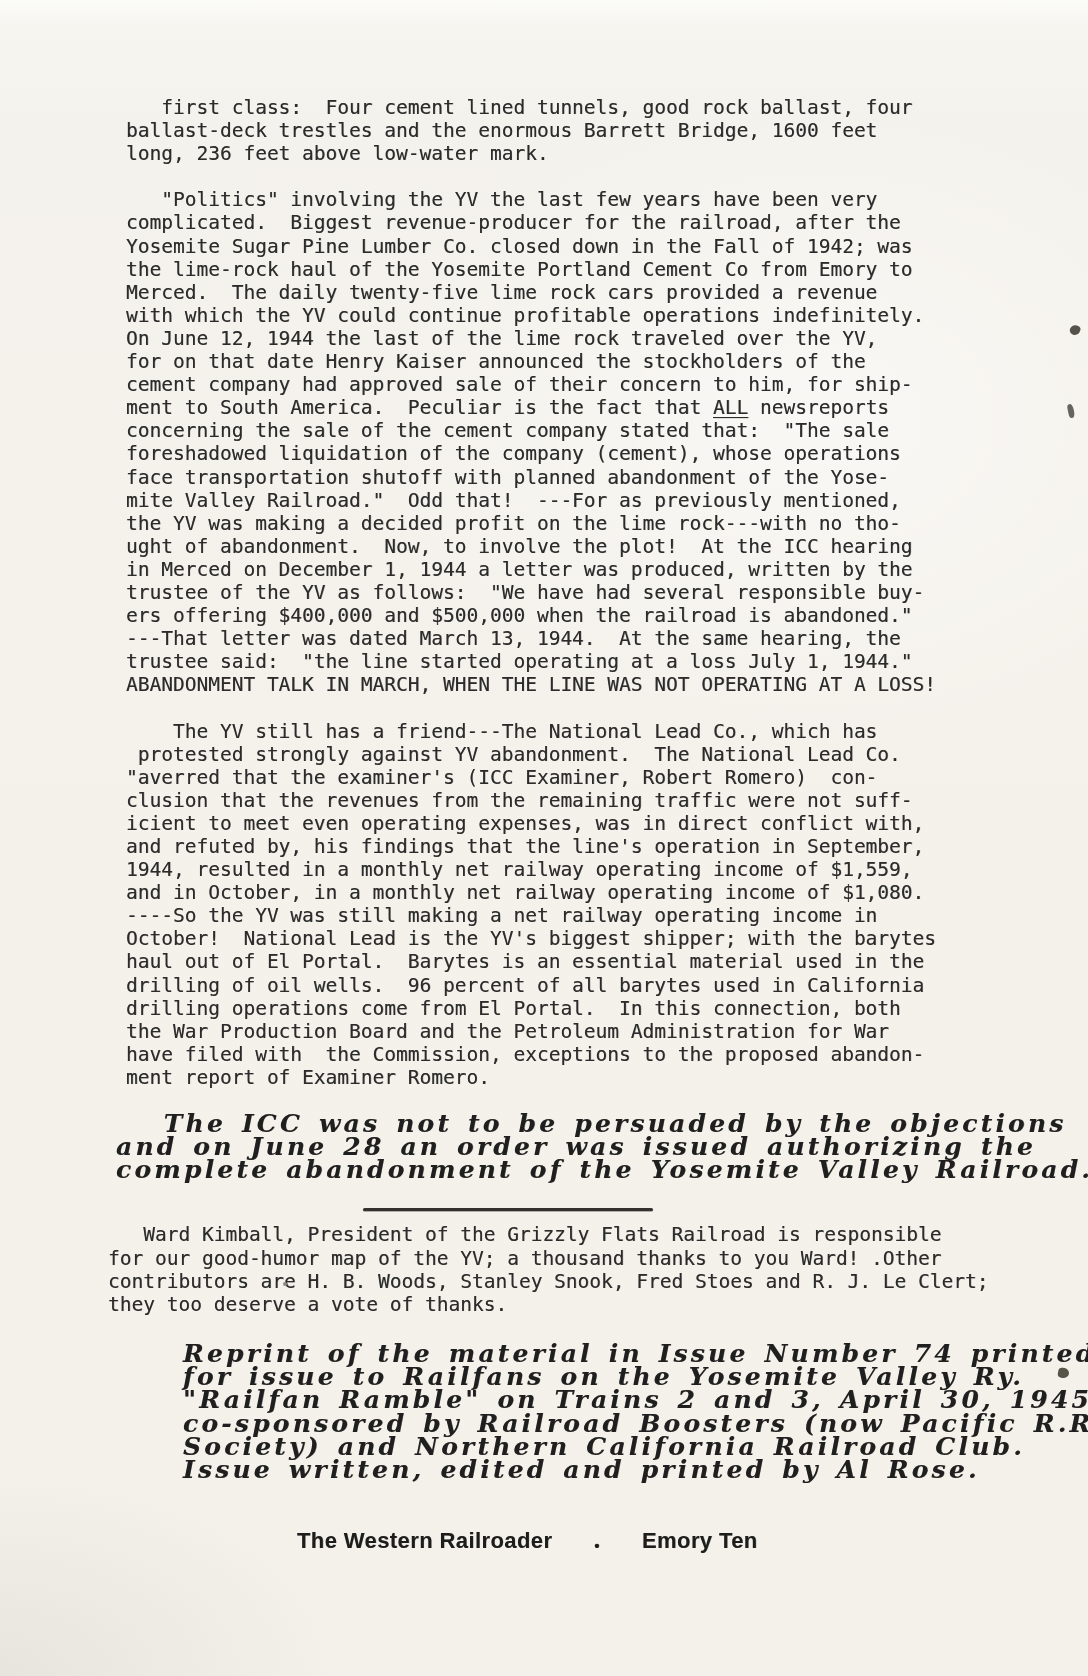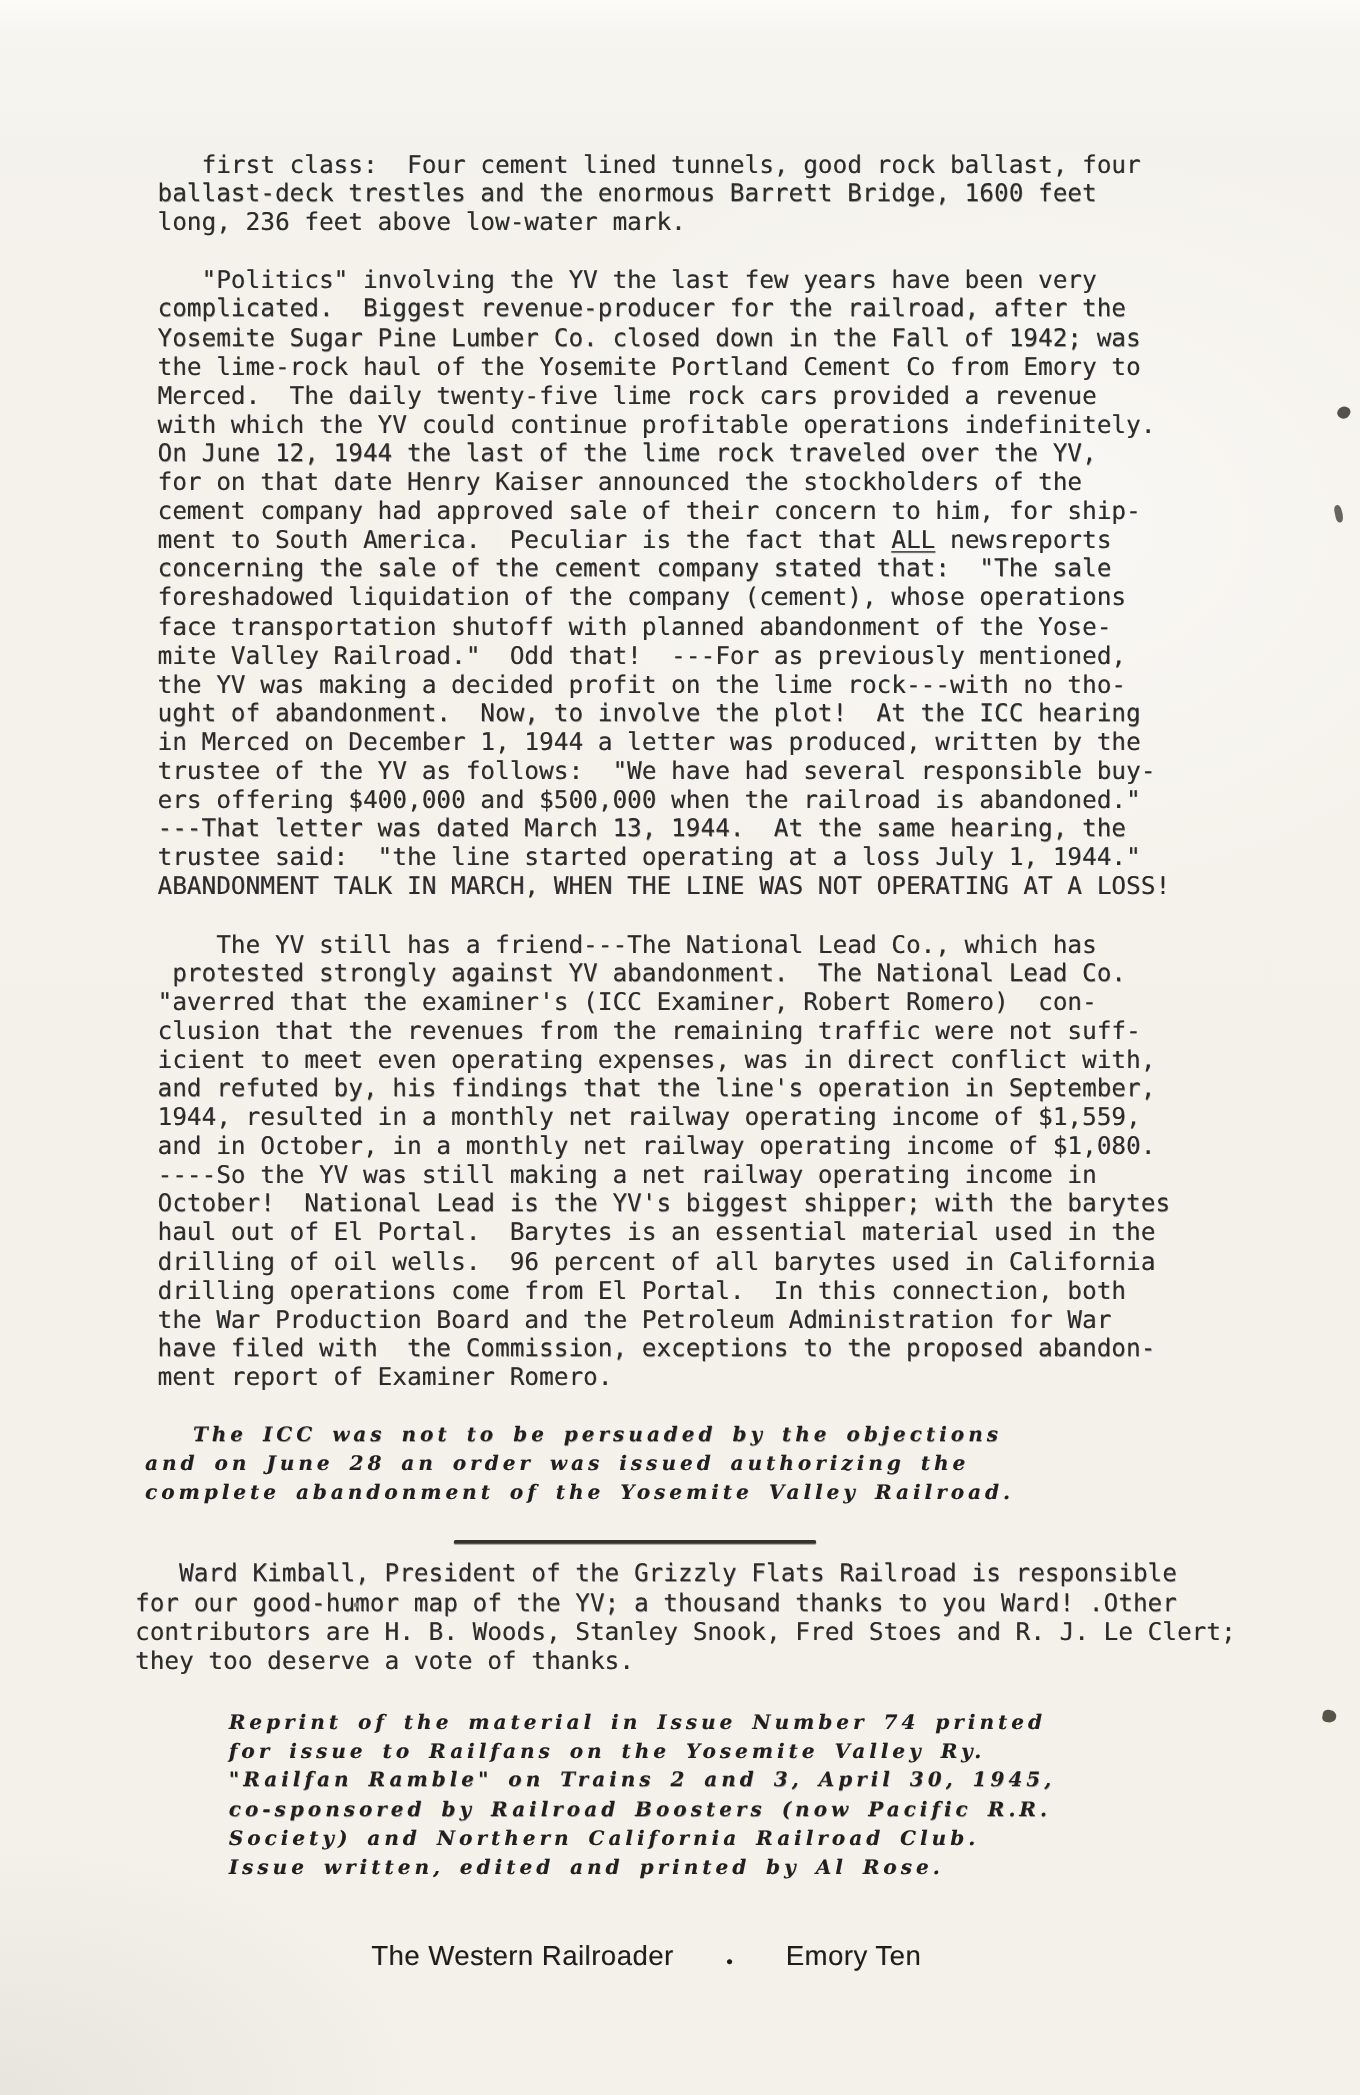--- a/index.html
+++ b/index.html
@@ -11,41 +11,41 @@
     position: relative;
     width: 1088px; height: 1676px;
     overflow: hidden;
     background:
       radial-gradient(ellipse 500px 300px at 0% 100%, rgba(175,172,162,0.18), rgba(0,0,0,0) 70%),
       radial-gradient(ellipse 700px 500px at 75% 25%, rgba(255,255,255,0.45), rgba(0,0,0,0) 65%),
       linear-gradient(180deg, #fbfbf8 0px, #f7f5f0 28px, #f4f2ec 120px, #f4f1ea 100%);
   }
   .column {
     position: absolute;
-    left: 126px; top: 120px;
+    left: 126px; top: 96px;
     width: 900px;
   }
   .mono {
     font-family: "DejaVu Sans Mono", monospace;
     font-size: 19.5px;
     line-height: 23.1px;
     color: #2b2b2b;
     white-space: pre;
     margin: 0 0 23.1px 0;
     text-shadow: 0.4px 0.3px 0.4px rgba(43,43,43,0.45);
   }
   .underline {
     text-decoration: underline;
     text-underline-offset: 3px;
   }
   .script {
     font-family: "DejaVu Serif", serif;
     font-style: italic;
     font-weight: bold;
-    font-size: 16px;
+    font-size: 25px;
     line-height: 23.1px;
     letter-spacing: 3.2px;
     word-spacing: 4px;
     white-space: pre;
     color: #1f1f1f;
     margin: 0;
     text-shadow: 0.3px 0.3px 0.3px rgba(31,31,31,0.4);
   }
   .p4 { margin: 23.1px 0 0 -10px; }
   .divider {
@@ -67,21 +67,21 @@
     text-shadow: 0.4px 0.3px 0.4px rgba(34,34,32,0.5);
   }
   .p5 { margin: 12px 0 16px -18px; }
   .p6 { margin: 26.5px 0 0 57px; }
   .footer {
     display: flex;
     align-items: flex-end;
     gap: 42px;
     margin: 47px 0 0 171px;
     font-family: "Liberation Sans", sans-serif;
-    font-weight: normal;
+    font-weight: bold;
     font-size: 22px;
     letter-spacing: 0.4px;
     color: #1d1d1b;
     text-shadow: 0.3px 0.3px 0.3px rgba(29,29,27,0.4);
   }
   .footer .bullet { font-size: 15px; }
   .speck { position: absolute; }
   .speck-1 {
     left: 1070px; top: 325px; width: 10px; height: 10px;
     background: #54524b; border-radius: 60% 40% 55% 45%;

